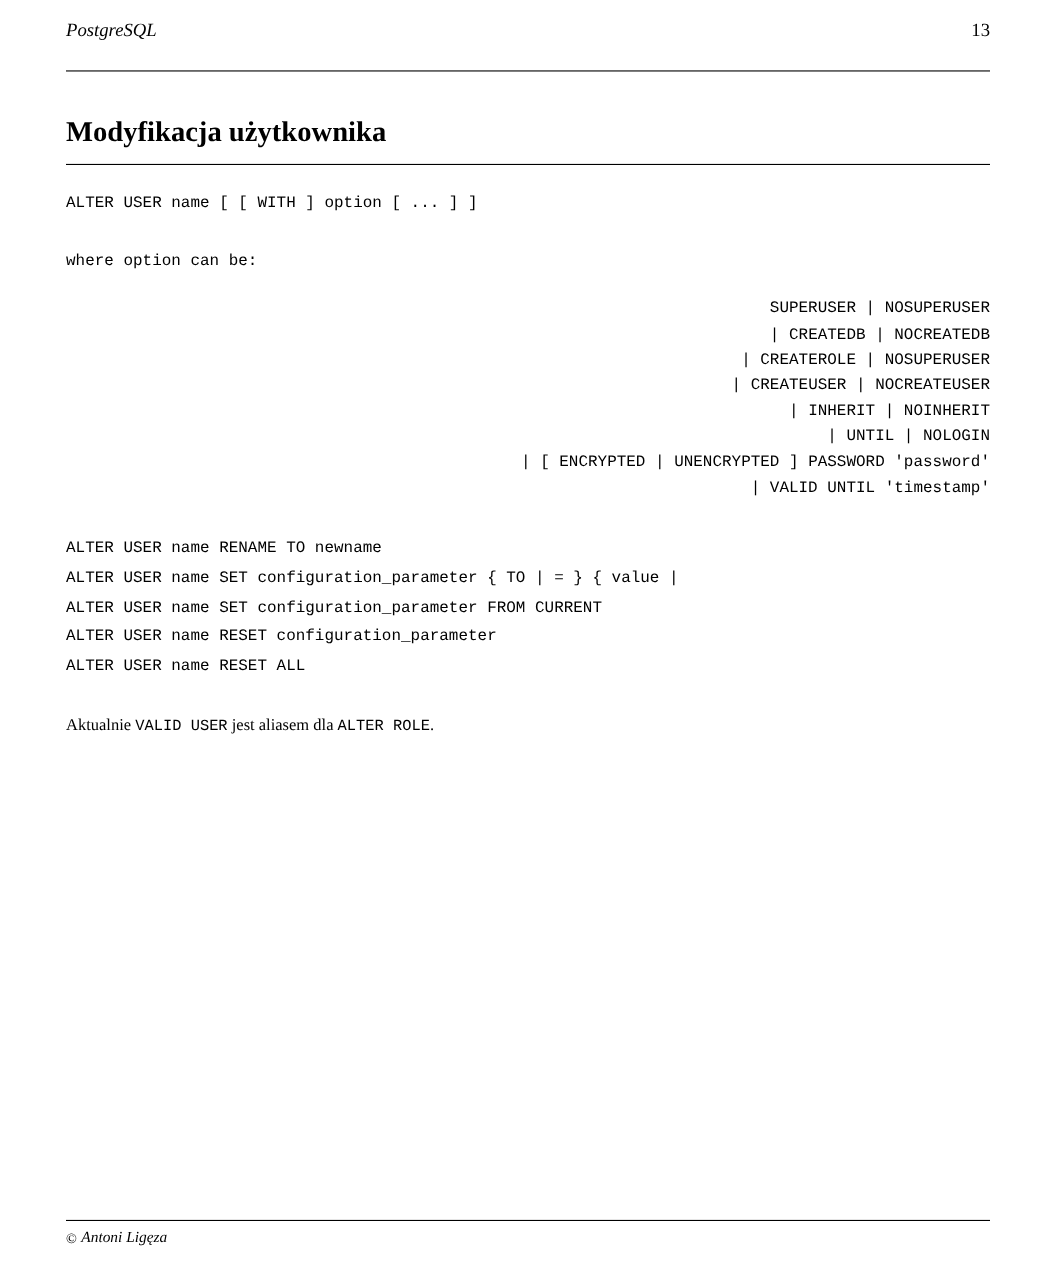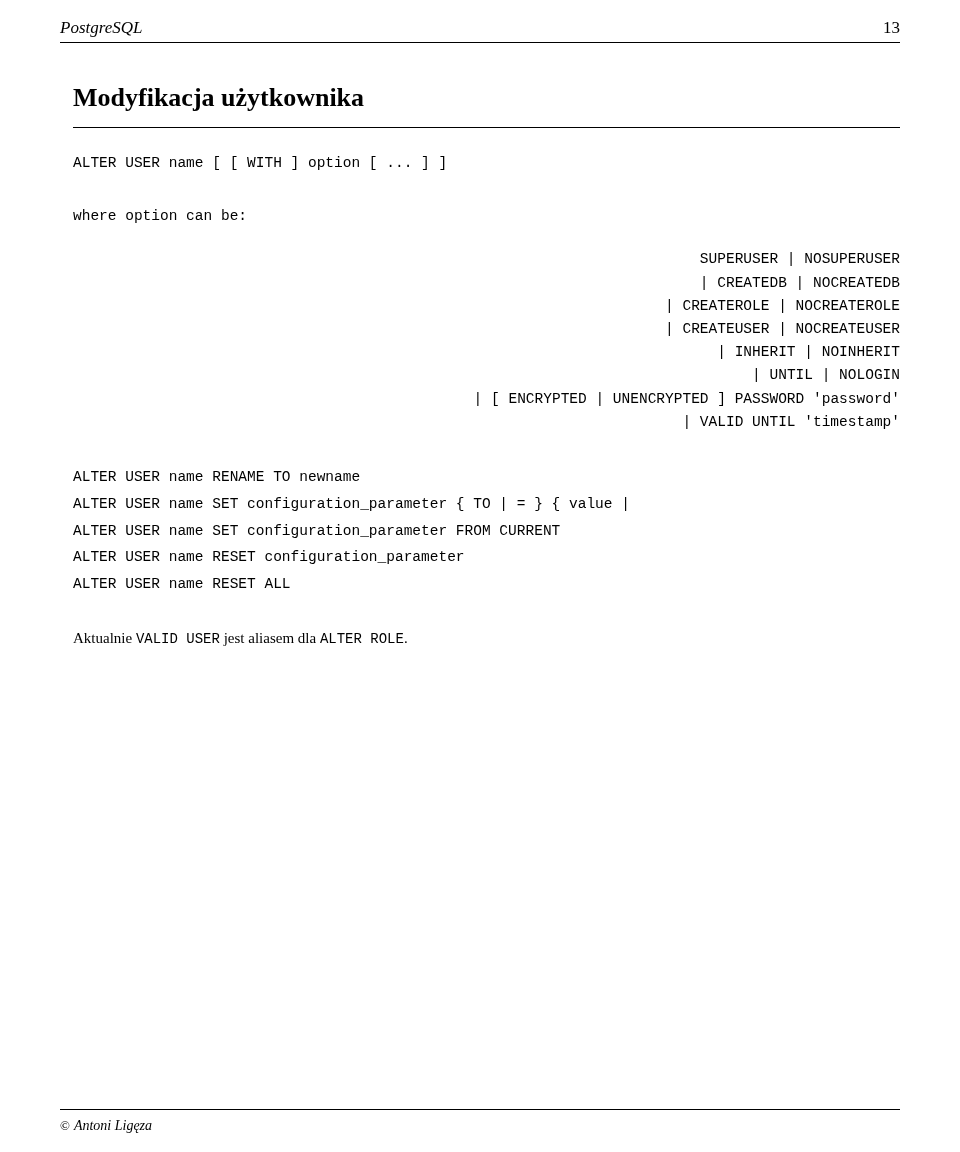--- a/index.html
+++ b/index.html
@@ -17,36 +17,35 @@
       min-height: 1152px;
       position: relative;
       padding: 0 60px;
     }
 
     .header {
       display: flex;
       justify-content: space-between;
       align-items: center;
       padding-top: 18px;
-      padding-bottom: 4px;
+      padding-bottom: 26px;
       border-bottom: 1px solid #000;
     }
 
     .header-left {
       font-size: 17px;
       font-style: italic;
     }
 
     .header-right {
       font-size: 17px;
     }
 
     .page-content {
       padding-top: 40px;
-      margin-left: 13px;
     }
 
     .section-title {
       font-size: 26px;
       font-weight: bold;
       margin-bottom: 14px;
     }
 
     .title-divider {
       border: none;
@@ -128,21 +127,21 @@
   </div>
 
   <div class="syntax-block">
     <span class="syntax-line">where option can be:</span>
     <span class="syntax-line"></span>
   </div>
 
   <div class="syntax-block" style="margin-top: -10px; text-align: right;">
   <span class="syntax-line">    SUPERUSER | NOSUPERUSER</span>
       <span class="syntax-line">  | CREATEDB | NOCREATEDB</span>
-      <span class="syntax-line">  | CREATEROLE | NOCREATEROLE</span>
+      <span class="syntax-line">  | CREATEROLE | NOSUPERUSER</span>
       <span class="syntax-line">  | CREATEUSER | NOCREATEUSER</span>
       <span class="syntax-line">  | INHERIT | NOINHERIT</span>
       <span class="syntax-line">  | UNTIL | NOLOGIN</span>
       <span class="syntax-line">  | [ ENCRYPTED | UNENCRYPTED ] PASSWORD 'password'</span>
       <span class="syntax-line">  | VALID UNTIL 'timestamp'</span>
     </div>
 
   <div class="alter-statements" style="margin-top: 10px;">
   <span class="alter-line">ALTER USER name RENAME TO newname</span>
       <span class="alter-line"></span>

